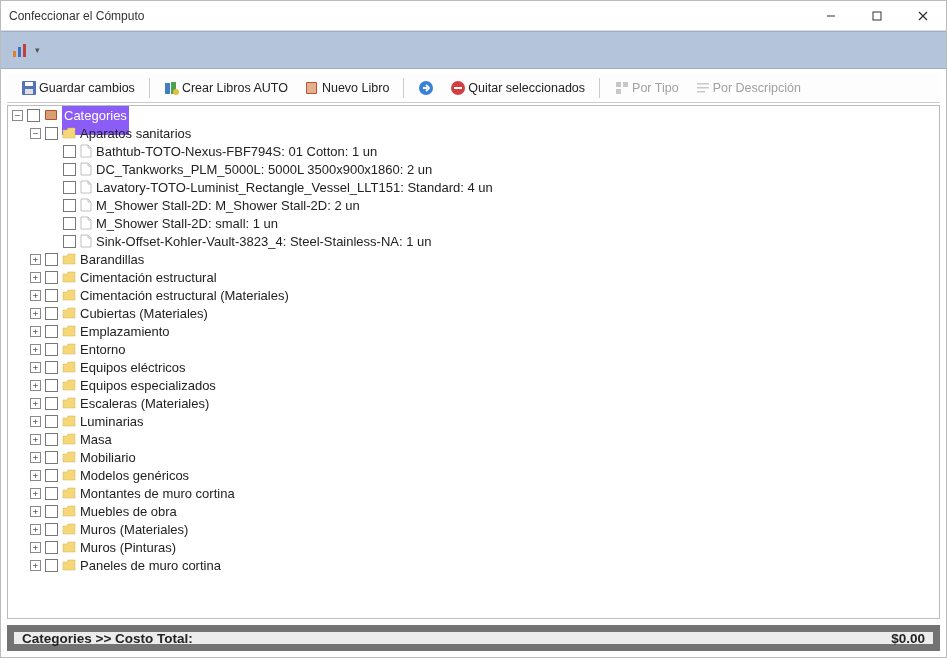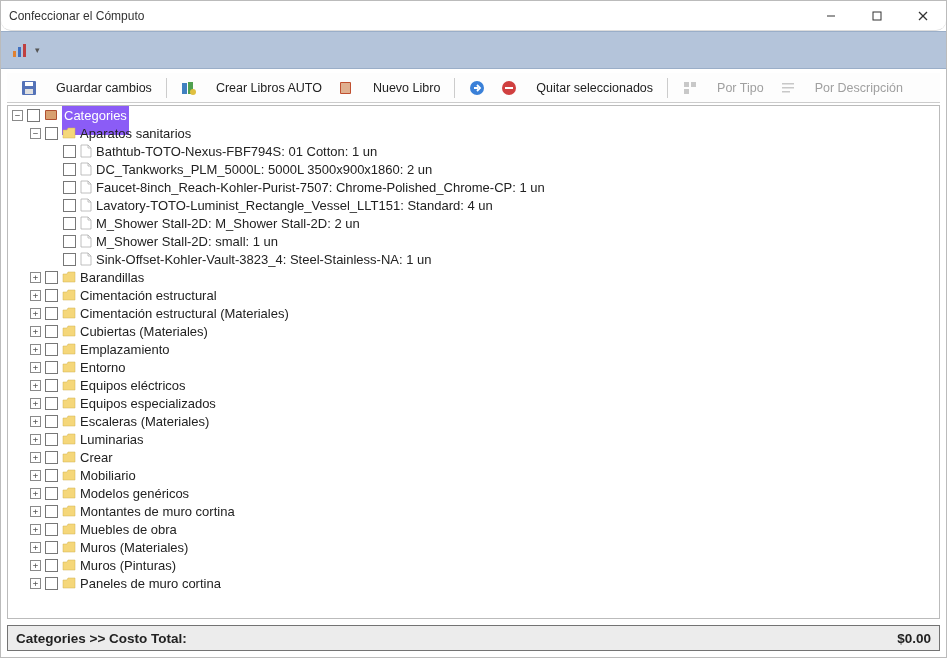--- a/index.html
+++ b/index.html
@@ -1,48 +1,48 @@
 <!DOCTYPE html>
 <html><head>
 <meta charset="utf-8">
 <style>
   * { box-sizing: border-box; font-family: "Segoe UI", Tahoma, sans-serif; }
   html, body { margin: 0; padding: 0; }
   body { width: 947px; height: 658px; background: #fff; display: flex; flex-direction: column; border: 1px solid #bbb; }
   
-  .titlebar { height: 30px; background: #fff; display: flex; align-items: center; padding-left: 8px; border-bottom: 1px solid #ddd; border-radius: 10px; }
+  .titlebar { height: 30px; background: #fff; display: flex; align-items: center; padding-left: 8px; border-bottom: 1px solid #ddd; }
   .titlebar .title { font-size: 12px; color: #333; flex: 1; }
   .win-controls { display: flex; }
   .win-btn { width: 46px; height: 30px; display: flex; align-items: center; justify-content: center; font-size: 12px; color: #333; cursor: pointer; }
   .win-btn.close { font-size: 14px; }
 
   .ribbon { height: 38px; background: #b4c4da; display: flex; align-items: center; padding-left: 6px; border: 1px solid #9aaec8; border-left: none; border-right: none; }
   .rb-ico { width: 18px; height: 18px; margin-right: 2px; }
   .dropdown-caret { font-size: 9px; color: #555; margin-left: 4px; }
 
   .toolbar { height: 30px; background: #fdfdfd; border-bottom: 1px solid #ccc; display: flex; align-items: center; padding: 0 8px; gap: 4px; margin: 4px 6px 0 6px; }
-  .tb-btn { display: flex; align-items: center; gap: 19px; padding: 2px 6px; font-size: 12.5px; color: #222; cursor: pointer; }
+  .tb-btn { display: flex; align-items: center; gap: 2px; padding: 2px 6px; font-size: 12.5px; color: #222; cursor: pointer; }
   .tb-ico { width: 16px; height: 16px; flex-shrink: 0; }
   .sep { width: 1px; height: 20px; background: #ccc; margin: 0 4px; }
   .tb-disabled { color: #a0a0a0; cursor: default; }
 
   .tree-pane { flex: 1; margin: 2px 6px 0 6px; border: 1px solid #bbb; background: #fff; overflow: hidden; position: relative; }
   .tree-scroll { position: absolute; inset: 0; overflow-y: scroll; }
   .tree ul { list-style: none; margin: 0; padding: 0 0 0 18px; }
   .tree > ul { padding-left: 4px; }
   .tree li { white-space: nowrap; }
   .row { display: flex; align-items: center; height: 18px; font-size: 13px; color: #222; }
   .exp { width: 11px; height: 11px; border: 1px solid #8a8a8a; display: inline-flex; align-items: center; justify-content: center; font-size: 9px; line-height: 1; color: #555; margin-right: 4px; background: #fff; cursor: pointer; flex-shrink: 0; font-family: monospace; }
   .exp.empty { border: none; visibility: hidden; }
   .chk { width: 13px; height: 13px; border: 1px solid #777; margin-right: 4px; background: #fff; flex-shrink: 0; cursor: pointer; }
   .fold-ico { width: 14px; height: 12px; margin-right: 4px; flex-shrink: 0; }
   .file-ico { width: 12px; height: 14px; margin-right: 4px; flex-shrink: 0; }
   .sel { background: #8b5cf6; color: #fff; padding: 12px 2px; }
 
-  .status { height: 26px; margin: 6px; border: 1px solid #737373; background: #ececec; display: flex; align-items: center; padding: 0 8px; font-size: 13.5px; font-weight: bold; color: #222; }
+  .status { height: 26px; margin: 6px; border: 7px solid #737373; background: #ececec; display: flex; align-items: center; padding: 0 8px; font-size: 13.5px; font-weight: bold; color: #222; }
   .status .val { margin-left: auto; }
 
   ::-webkit-scrollbar { width: 17px; background: #f0f0f0; }
   ::-webkit-scrollbar-thumb { background: #c1c1c1; border: 1px solid #a0a0a0; }
   ::-webkit-scrollbar-button { background: #f0f0f0; border: 1px solid #ccc; height: 17px; }
 </style>
 </head>
 <body>
 
 <div class="titlebar">
@@ -184,31 +184,20 @@
   </div>
                   </li>
                   <li>
                     <div class="row">
     <span class="exp empty"></span>
     <span class="chk"></span>
     <svg class="file-ico" viewBox="0 0 12 14">
                         <path d="M1 1 L8 1 L11 4 L11 13 L1 13 Z" fill="#fff" stroke="#b0b0b0" stroke-width="0.8"></path>
                         <path d="M8 1 L8 4 L11 4" fill="none" stroke="#b0b0b0" stroke-width="0.8"></path>
                       </svg>
-    <span>Faucet-8inch_Reach-Kohler-Purist-7507: Chrome-Polished_Chrome-CP: 1 un</span>
-  </div>
-                  </li>
-                  <li>
-                    <div class="row">
-    <span class="exp empty"></span>
-    <span class="chk"></span>
-    <svg class="file-ico" viewBox="0 0 12 14">
-                        <path d="M1 1 L8 1 L11 4 L11 13 L1 13 Z" fill="#fff" stroke="#b0b0b0" stroke-width="0.8"></path>
-                        <path d="M8 1 L8 4 L11 4" fill="none" stroke="#b0b0b0" stroke-width="0.8"></path>
-                      </svg>
     <span>Lavatory-TOTO-Luminist_Rectangle_Vessel_LLT151: Standard: 4 un</span>
   </div>
                   </li>
                   <li>
                     <div class="row">
     <span class="exp empty"></span>
     <span class="chk"></span>
     <svg class="file-ico" viewBox="0 0 12 14">
                         <path d="M1 1 L8 1 L11 4 L11 13 L1 13 Z" fill="#fff" stroke="#b0b0b0" stroke-width="0.8"></path>
                         <path d="M8 1 L8 4 L11 4" fill="none" stroke="#b0b0b0" stroke-width="0.8"></path>
@@ -342,21 +331,21 @@
     <span>Luminarias</span>
   </div>
               </li>
               <li>
                 <div class="row">
     <span class="exp">+</span>
     <span class="chk"></span>
     <svg class="fold-ico" viewBox="0 0 14 12">
                     <path d="M1 3 L5 3 L6 1 L13 1 L13 11 L1 11 Z" fill="#f5d77a" stroke="#d0b050" stroke-width="0.5"></path>
                   </svg>
-    <span>Crear</span>
+    <span>Masa</span>
   </div>
               </li>
               <li>
                 <div class="row">
     <span class="exp">+</span>
     <span class="chk"></span>
     <svg class="fold-ico" viewBox="0 0 14 12">
                     <path d="M1 3 L5 3 L6 1 L13 1 L13 11 L1 11 Z" fill="#f5d77a" stroke="#d0b050" stroke-width="0.5"></path>
                   </svg>
     <span>Mobiliario</span>

